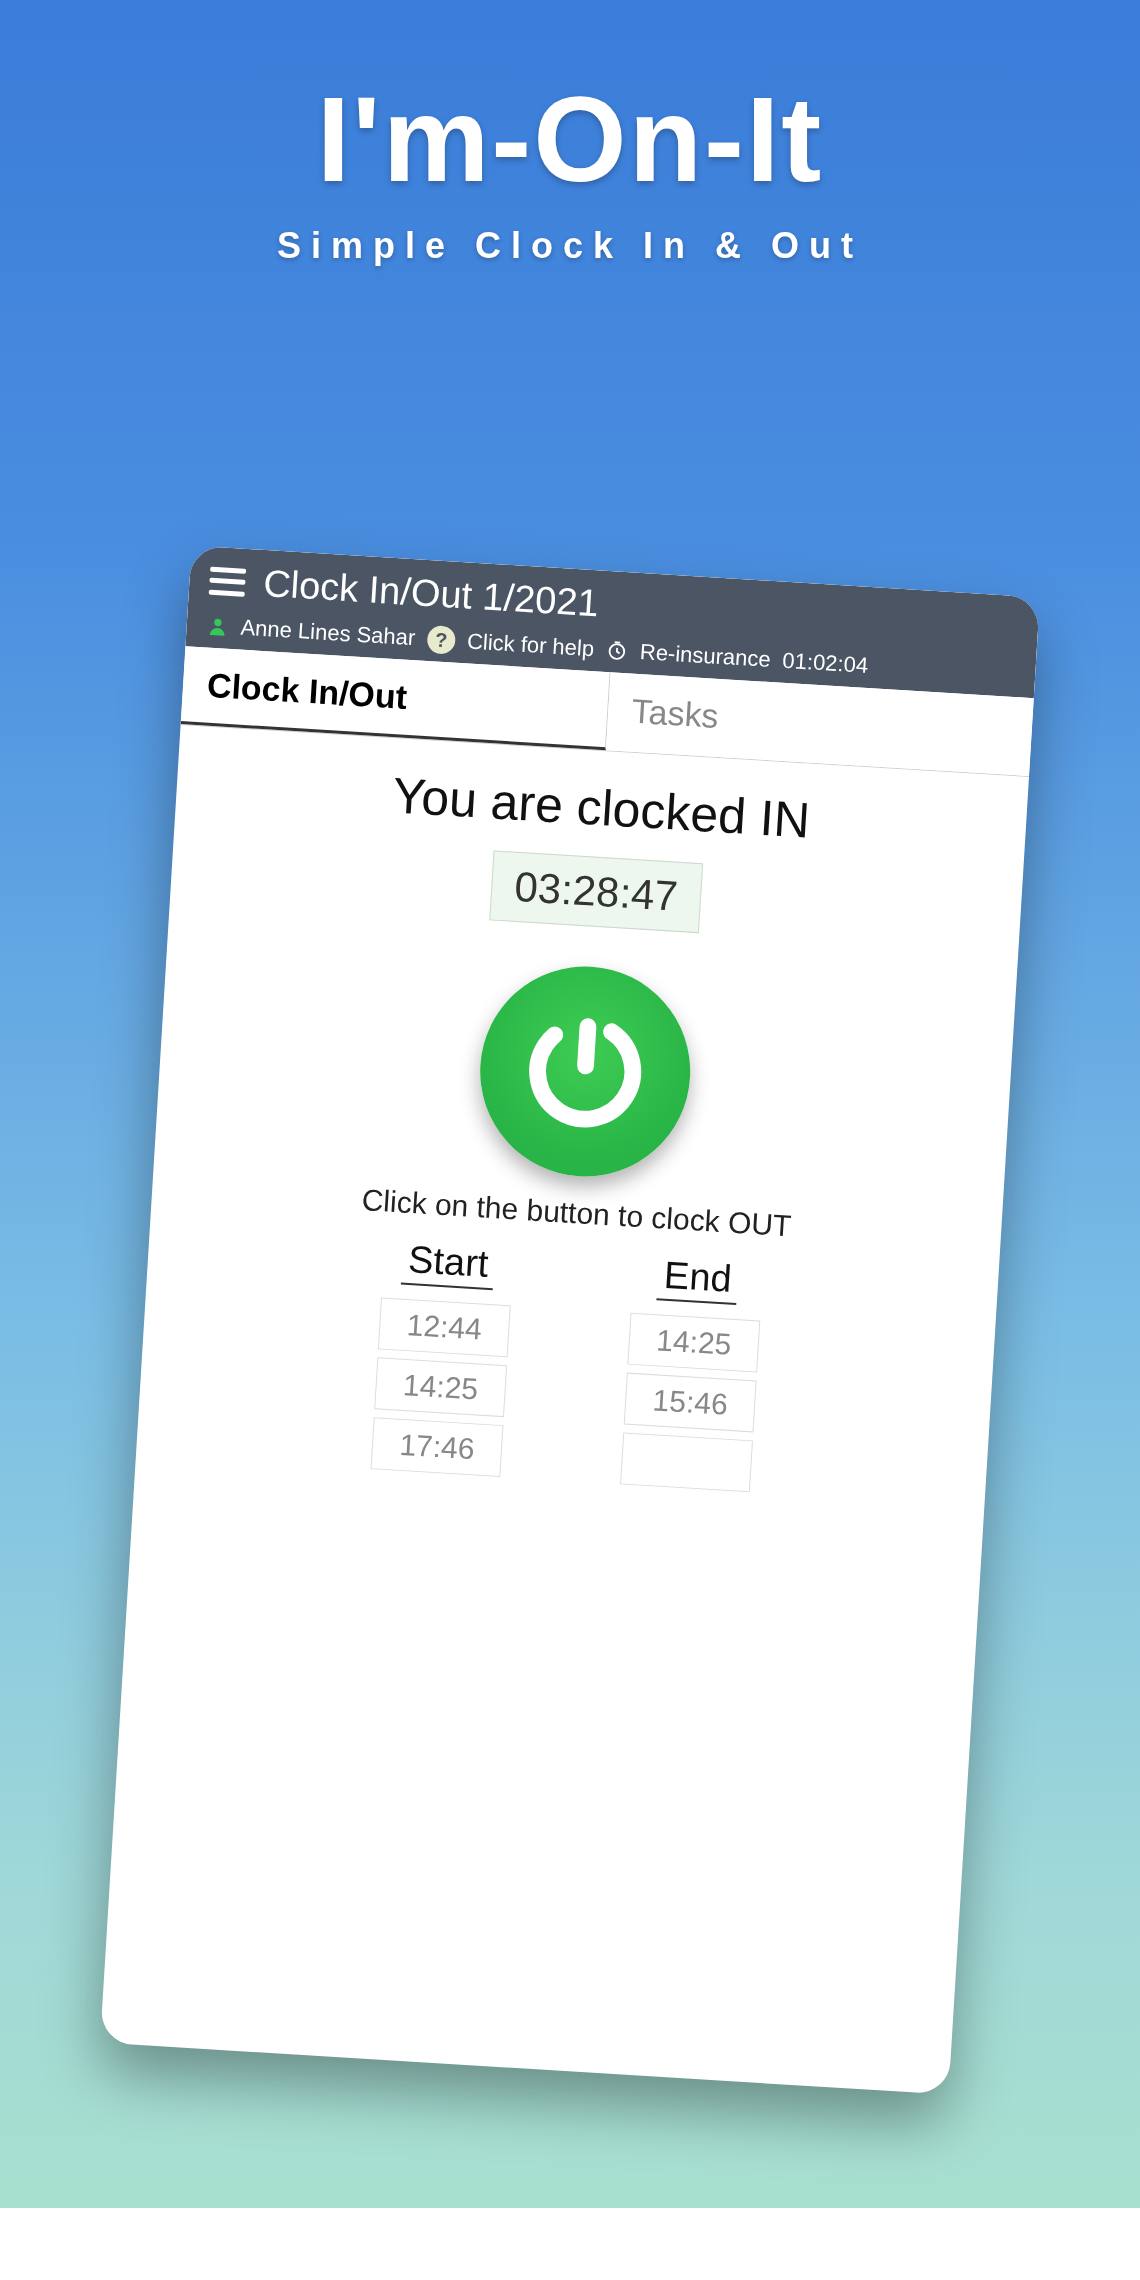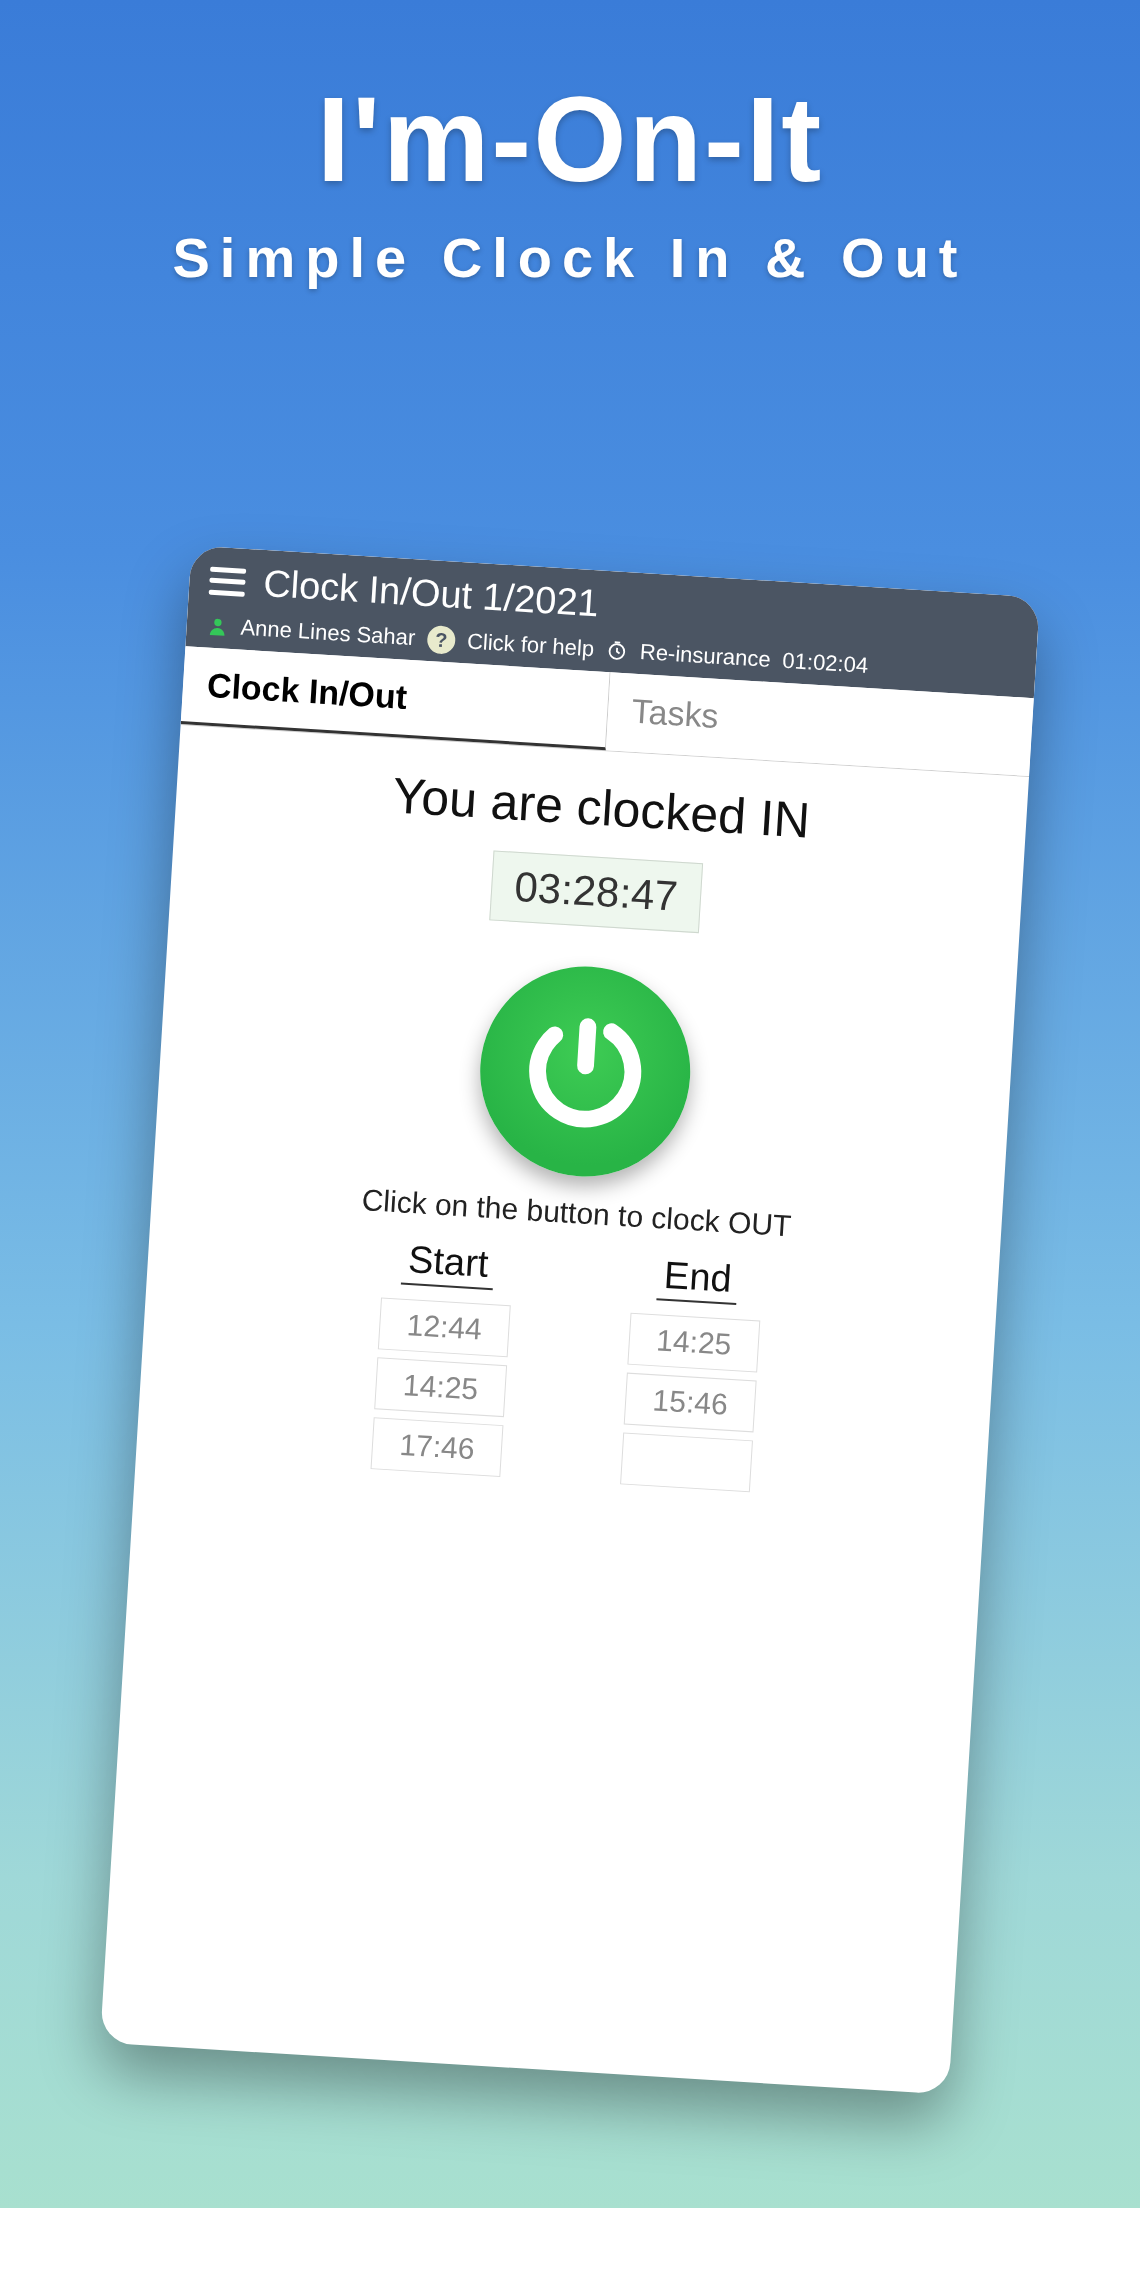--- a/index.html
+++ b/index.html
@@ -24,21 +24,21 @@
     font-weight: 700;
     color: #ffffff;
     letter-spacing: 2px;
     text-shadow: 0 3px 6px rgba(0,0,0,0.25);
   }
   .marketing-subtitle {
     position: absolute;
     top: 225px;
     width: 100%;
     text-align: center;
-    font-size: 56px;
+    font-size: 36px;
     font-weight: 700;
     color: #ffffff;
     letter-spacing: 10px;
     text-shadow: 0 2px 5px rgba(0,0,0,0.25);
   }
   .device {
     position: absolute;
     top: 570px;
     left: 145px;
     width: 850px;

